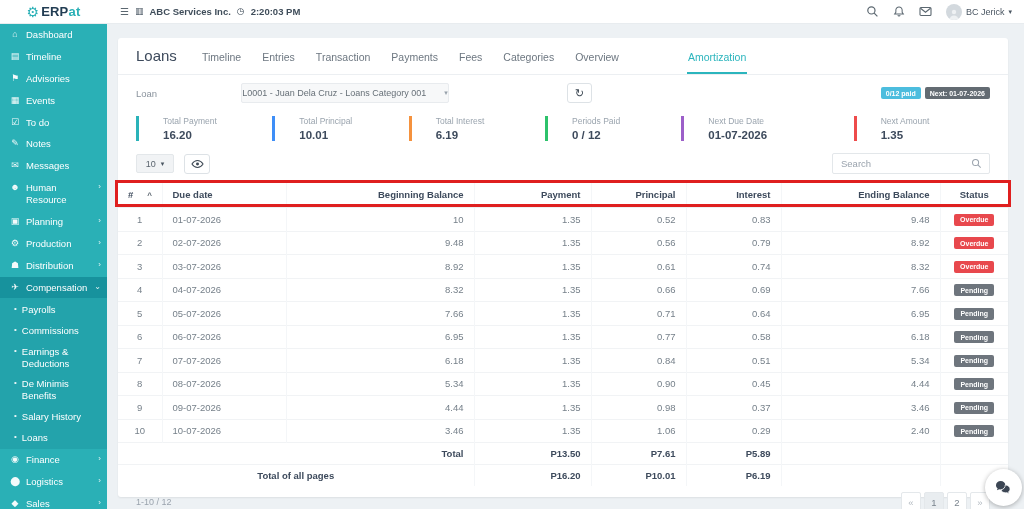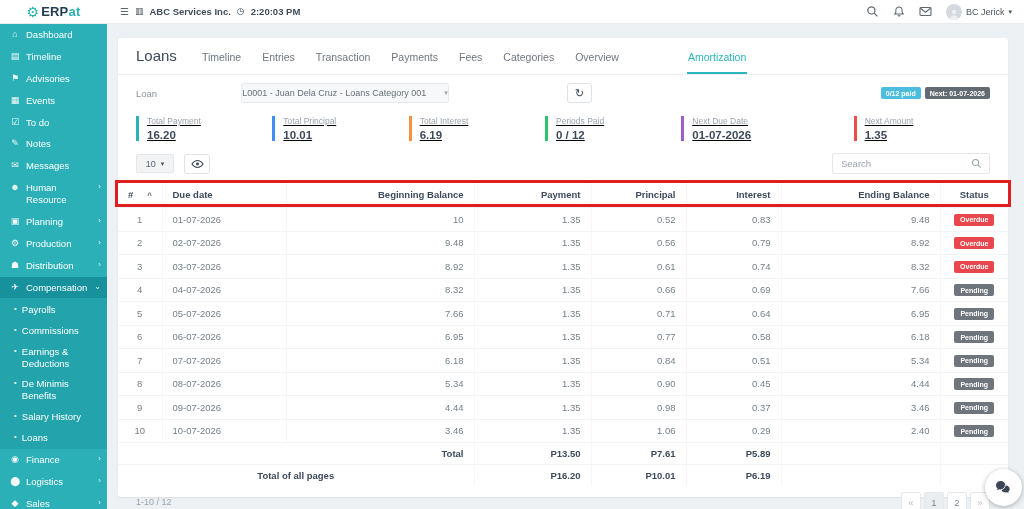--- a/index.html
+++ b/index.html
@@ -55,21 +55,21 @@
     border:1px solid #e8ebee; border-radius:2px; display:flex; align-items:center;
     justify-content:center; gap:18px; font-size:9px; color:#677078; cursor:pointer; }
   .loan-select .caret { color:#98a1ab; }
   .refresh-btn { margin-left:118px; width:25px; height:20px; background:#fff;
     border:1px solid #dde2e6; border-radius:3px; display:flex; align-items:center;
     justify-content:center; font-size:11px; color:#3f4a55; cursor:pointer; }
   .loan-badges { margin-left:auto; display:flex; gap:4px; }
   .pill { font-size:7px; font-weight:bold; color:#fff; padding:2.5px 5px; border-radius:2px; }
 
   .stats-row { display:flex; padding:5px 18px 9px; }
-  .stat { flex:1; border-left:3px solid #ccc; padding-left:8px; margin-right:8px;text-decoration:underline; }
+  .stat { flex:1; border-left:3px solid #ccc; padding-left:24px; margin-right:8px; }
   .stat-label { font-size:8.5px; color:#9aa4ae; margin-bottom:3px; }
   .stat-value { font-size:11.5px; font-weight:bold; color:#3d4a5c; }
 
   .controls-row { display:flex; align-items:center; padding:3px 18px 7px; }
   .size-select { width:38px; height:19px; background:#f1f3f5; border:1px solid #e3e7ea;
     border-radius:2px; display:flex; align-items:center; justify-content:center; gap:5px;
     font-size:9px; color:#5a646e; cursor:pointer; }
   .eye-btn { margin-left:10px; width:26px; height:20px; background:#fff; border:1px solid #dde2e6;
     border-radius:3px; display:flex; align-items:center; justify-content:center; cursor:pointer; }
   .search-box { margin-left:auto; width:158px; height:21px; border:1px solid #e3e7ea;

